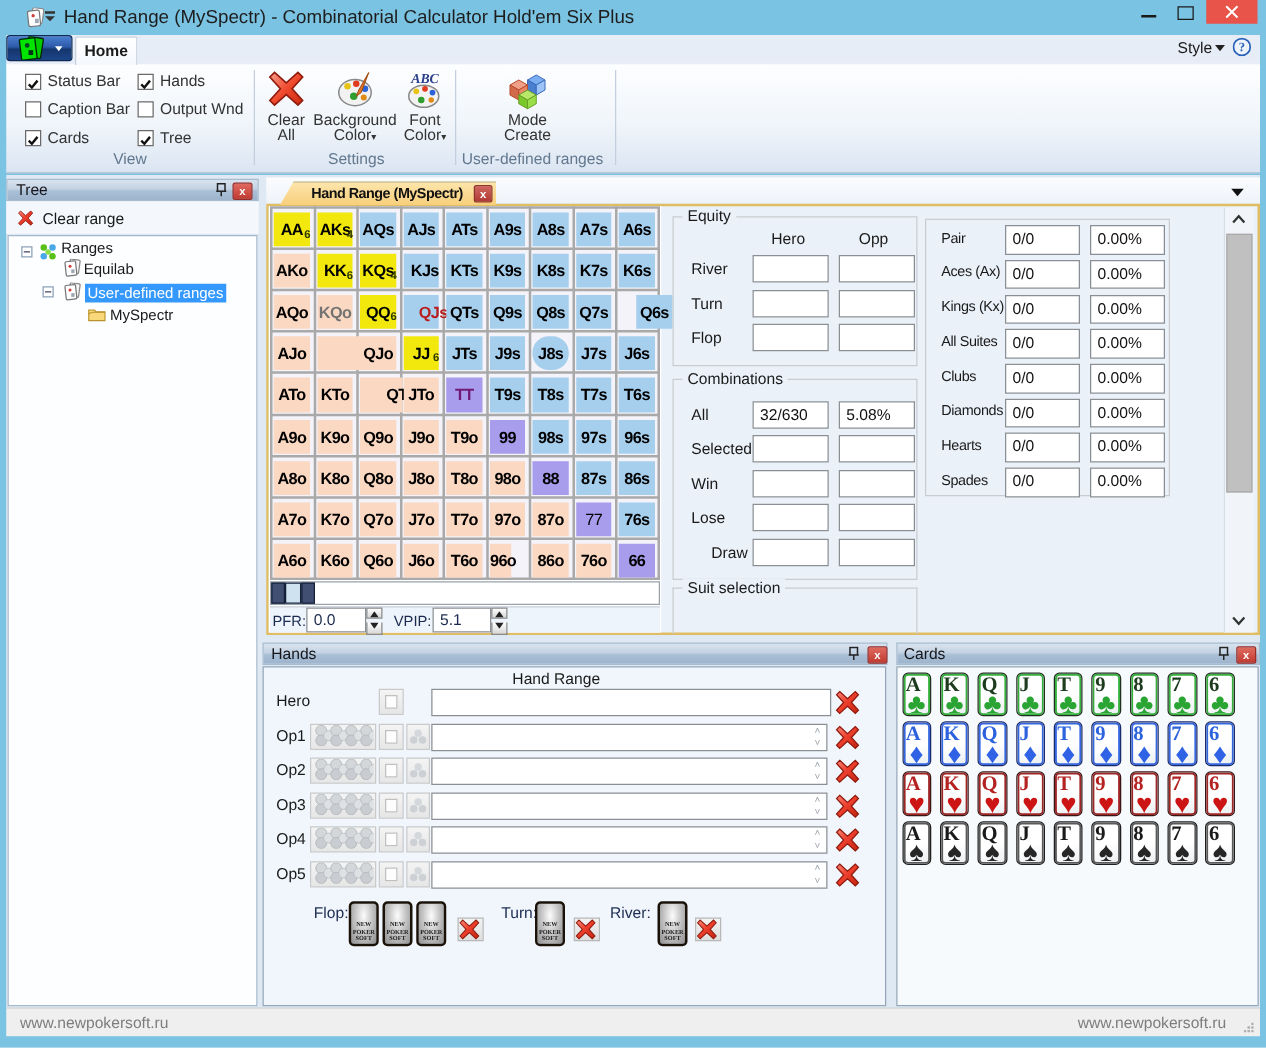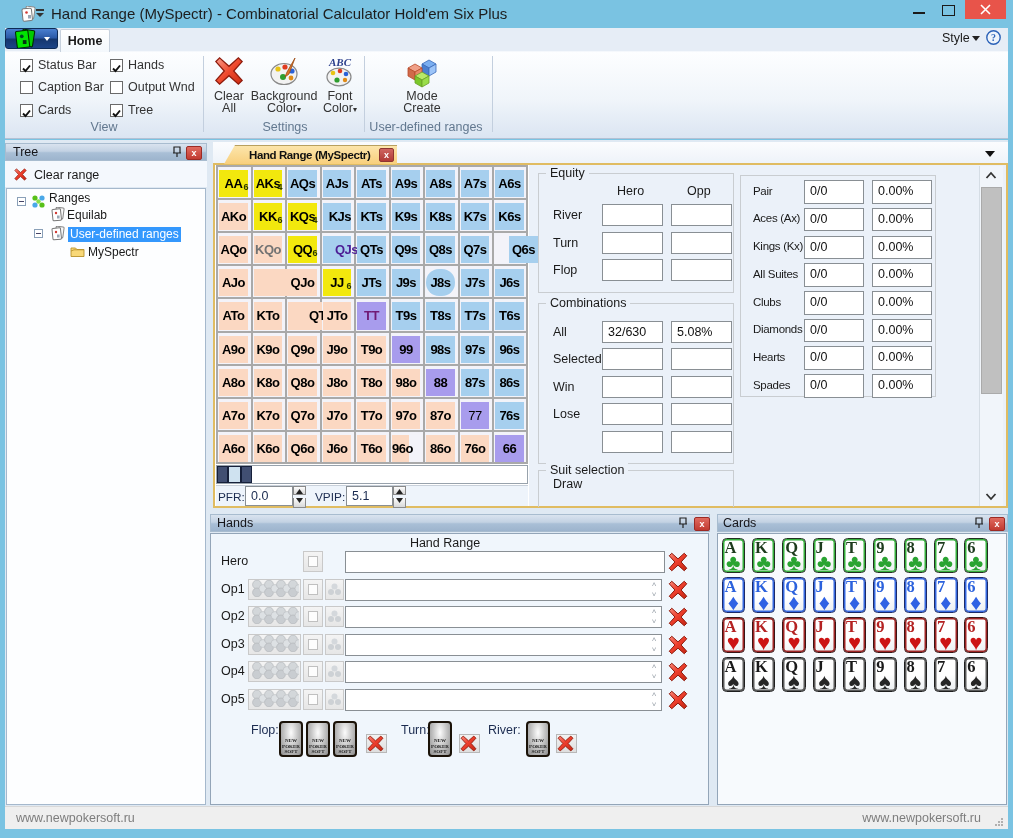--- a/index.html
+++ b/index.html
@@ -209,21 +209,21 @@
 <div class="abs" style="left:288px;top:203px;width:29px;height:27px;background:#f2e80d;font-size:13px;font-weight:bold;color:#000;text-align:center;line-height:27px;letter-spacing:-0.5px;">KQs<span style="position:absolute;right:0px;bottom:-3.5px;font-size:9px;color:#2e3a00;">4</span></div>
 <div class="abs" style="left:323px;top:203px;width:28px;height:27px;background:#a6cfee;font-size:13px;font-weight:bold;color:#000;text-align:right;line-height:27px;letter-spacing:-0.5px;">KJs</div>
 <div class="abs" style="left:357px;top:203px;width:29px;height:27px;background:#a6cfee;font-size:13px;font-weight:bold;color:#000;text-align:center;line-height:27px;letter-spacing:-0.5px;">KTs</div>
 <div class="abs" style="left:392px;top:203px;width:28px;height:27px;background:#a6cfee;font-size:13px;font-weight:bold;color:#000;text-align:center;line-height:27px;letter-spacing:-0.5px;">K9s</div>
 <div class="abs" style="left:426px;top:203px;width:29px;height:27px;background:#a6cfee;font-size:13px;font-weight:bold;color:#000;text-align:center;line-height:27px;letter-spacing:-0.5px;">K8s</div>
 <div class="abs" style="left:461px;top:203px;width:28px;height:27px;background:#a6cfee;font-size:13px;font-weight:bold;color:#000;text-align:center;line-height:27px;letter-spacing:-0.5px;">K7s</div>
 <div class="abs" style="left:495px;top:203px;width:29px;height:27px;background:#a6cfee;font-size:13px;font-weight:bold;color:#000;text-align:center;line-height:27px;letter-spacing:-0.5px;">K6s</div>
 <div class="abs" style="left:219px;top:236px;width:29px;height:27px;background:#fbd8c2;font-size:13px;font-weight:bold;color:#000;text-align:center;line-height:27px;letter-spacing:-0.5px;">AQo</div>
 <div class="abs" style="left:254px;top:236px;width:28px;height:27px;background:#fbd8c2;font-size:13px;font-weight:bold;color:#737373;text-align:center;line-height:27px;letter-spacing:-0.5px;">KQo</div>
 <div class="abs" style="left:288px;top:236px;width:29px;height:27px;background:#f2e80d;font-size:13px;font-weight:bold;color:#000;text-align:center;line-height:27px;letter-spacing:-0.5px;">QQ<span style="position:absolute;right:0px;bottom:-3.5px;font-size:9px;color:#2e3a00;">6</span></div>
-<div class="abs" style="left:323px;top:236px;width:28px;height:27px;background:#a6cfee;font-size:13px;font-weight:bold;color:#4c1d95;text-align:center;line-height:27px;letter-spacing:-0.5px;padding-left:12px;">QJs</div>
+<div class="abs" style="left:323px;top:236px;width:28px;height:27px;background:#a6cfee;font-size:13px;font-weight:bold;color:#b91c1c;text-align:center;line-height:27px;letter-spacing:-0.5px;padding-left:12px;">QJs</div>
 <div class="abs" style="left:357px;top:236px;width:29px;height:27px;background:#a6cfee;font-size:13px;font-weight:bold;color:#000;text-align:center;line-height:27px;letter-spacing:-0.5px;">QTs</div>
 <div class="abs" style="left:392px;top:236px;width:28px;height:27px;background:#a6cfee;font-size:13px;font-weight:bold;color:#000;text-align:center;line-height:27px;letter-spacing:-0.5px;">Q9s</div>
 <div class="abs" style="left:426px;top:236px;width:29px;height:27px;background:#a6cfee;font-size:13px;font-weight:bold;color:#000;text-align:center;line-height:27px;letter-spacing:-0.5px;">Q8s</div>
 <div class="abs" style="left:461px;top:236px;width:28px;height:27px;background:#a6cfee;font-size:13px;font-weight:bold;color:#000;text-align:center;line-height:27px;letter-spacing:-0.5px;">Q7s</div>
 <div class="abs" style="left:509px;top:236px;width:29px;height:27px;background:#a6cfee;font-size:13px;font-weight:bold;color:#000;text-align:center;line-height:27px;letter-spacing:-0.5px;">Q6s</div>
 <div class="abs" style="left:219px;top:269px;width:29px;height:27px;background:#fbd8c2;font-size:13px;font-weight:bold;color:#000;text-align:center;line-height:27px;letter-spacing:-0.5px;">AJo</div>
 <div class="abs" style="left:254px;top:269px;width:28px;height:27px;background:#fbd8c2;font-size:13px;font-weight:bold;color:#000;text-align:center;line-height:27px;letter-spacing:-0.5px;padding-left:35px;">KJo</div>
 <div class="abs" style="left:288px;top:269px;width:29px;height:27px;background:#fbd8c2;font-size:13px;font-weight:bold;color:#000;text-align:center;line-height:27px;letter-spacing:-0.5px;">QJo</div>
 <div class="abs" style="left:323px;top:269px;width:28px;height:27px;background:#f2e80d;font-size:13px;font-weight:bold;color:#000;text-align:center;line-height:27px;letter-spacing:-0.5px;">JJ<span style="position:absolute;right:0px;bottom:-3.5px;font-size:9px;color:#2e3a00;">6</span></div>
 <div class="abs" style="left:357px;top:269px;width:29px;height:27px;background:#a6cfee;font-size:13px;font-weight:bold;color:#000;text-align:center;line-height:27px;letter-spacing:-0.5px;">JTs</div>
@@ -331,21 +331,21 @@
 <div class="abs inputbox" style="left:671px;top:320.5px;width:61px;height:22px;line-height:20px;">5.08%</div>
 <div class="abs gliB" style="left:553px;top:352px;">Selected</div>
 <div class="abs inputbox" style="left:602px;top:348px;width:61px;height:22px;line-height:20px;"></div>
 <div class="abs inputbox" style="left:671px;top:348px;width:61px;height:22px;line-height:20px;"></div>
 <div class="abs gliB" style="left:553px;top:379.5px;">Win</div>
 <div class="abs inputbox" style="left:602px;top:375.5px;width:61px;height:22px;line-height:20px;"></div>
 <div class="abs inputbox" style="left:671px;top:375.5px;width:61px;height:22px;line-height:20px;"></div>
 <div class="abs gliB" style="left:553px;top:407px;">Lose</div>
 <div class="abs inputbox" style="left:602px;top:403px;width:61px;height:22px;line-height:20px;"></div>
 <div class="abs inputbox" style="left:671px;top:403px;width:61px;height:22px;line-height:20px;"></div>
-<div class="abs gliB" style="left:553px;top:434.5px;margin-top:42px;">Draw</div>
+<div class="abs gliB" style="left:569px;top:434.5px;">Draw</div>
 <div class="abs inputbox" style="left:602px;top:430.5px;width:61px;height:22px;line-height:20px;"></div>
 <div class="abs inputbox" style="left:671px;top:430.5px;width:61px;height:22px;line-height:20px;"></div>
 <div class="abs grpbox" style="left:538px;top:470px;width:196px;height:37px;border-bottom:none;">
     <span class="grplabel">Suit selection</span>
   </div>
 <div class="abs grpbox" style="left:740px;top:175px;width:196px;height:222px;"></div>
 <div class="abs" style="left:753px;top:184.7px;font-size:11.5px;letter-spacing:-0.3px;color:#1a1a1a;white-space:nowrap;">Pair</div>
 <div class="abs inputbox" style="left:804px;top:180.2px;width:60px;height:23.5px;line-height:21px;">0/0</div>
 <div class="abs inputbox" style="left:872px;top:180.2px;width:60px;height:23.5px;line-height:21px;">0.00%</div>
 <div class="abs" style="left:753px;top:212.39999999999998px;font-size:11.5px;letter-spacing:-0.3px;color:#1a1a1a;white-space:nowrap;">Aces (Ax)</div>

